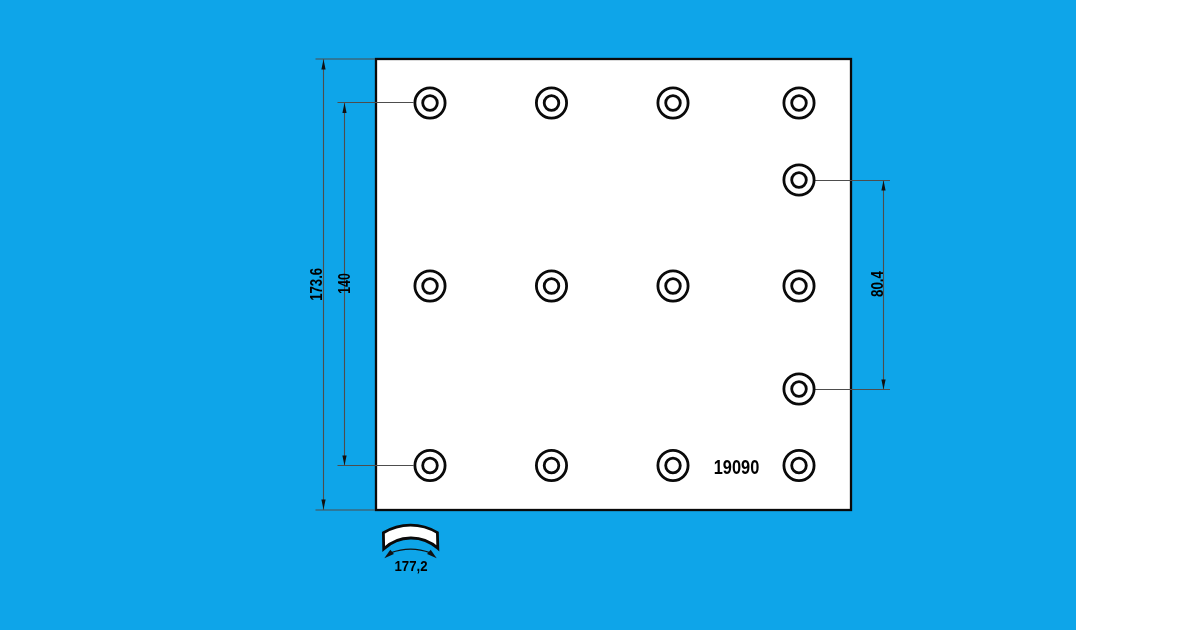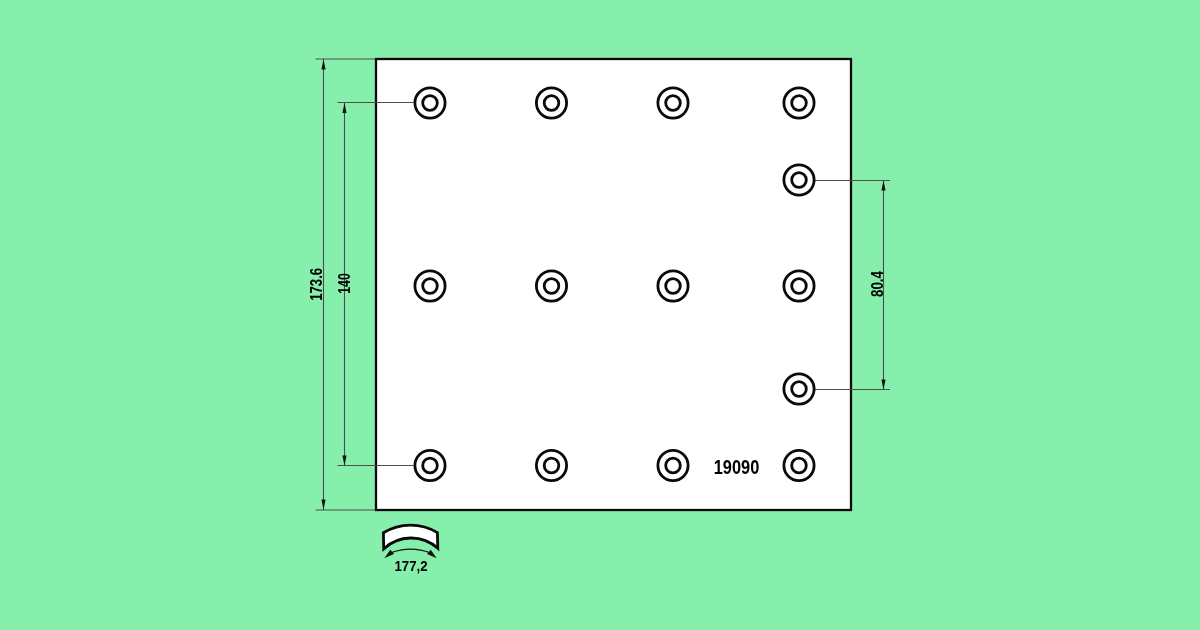--- a/index.html
+++ b/index.html
@@ -1,16 +1,16 @@
 <!DOCTYPE html>
 <html><head>
 <meta charset="utf-8">
 <style>
   html,body{margin:0;padding:0;background:#ffffff;}
-  .wrap{width:1200px;height:630px;position:relative;background:#86efac;overflow:hidden;}
+  .wrap{width:1076px;height:630px;position:relative;background:#0ea5e9;overflow:hidden;}
   svg{position:absolute;left:0;top:0;}
   text{font-family:"Liberation Sans", sans-serif;font-weight:bold;fill:#000000;}
 </style>
 </head>
 <body>
 <div class="wrap">
 <svg width="1200" height="630">
 
   <g>
     <rect x="376" y="59" width="475" height="451" fill="#ffffff" stroke="#0a0a0a" stroke-width="2.3"></rect>

